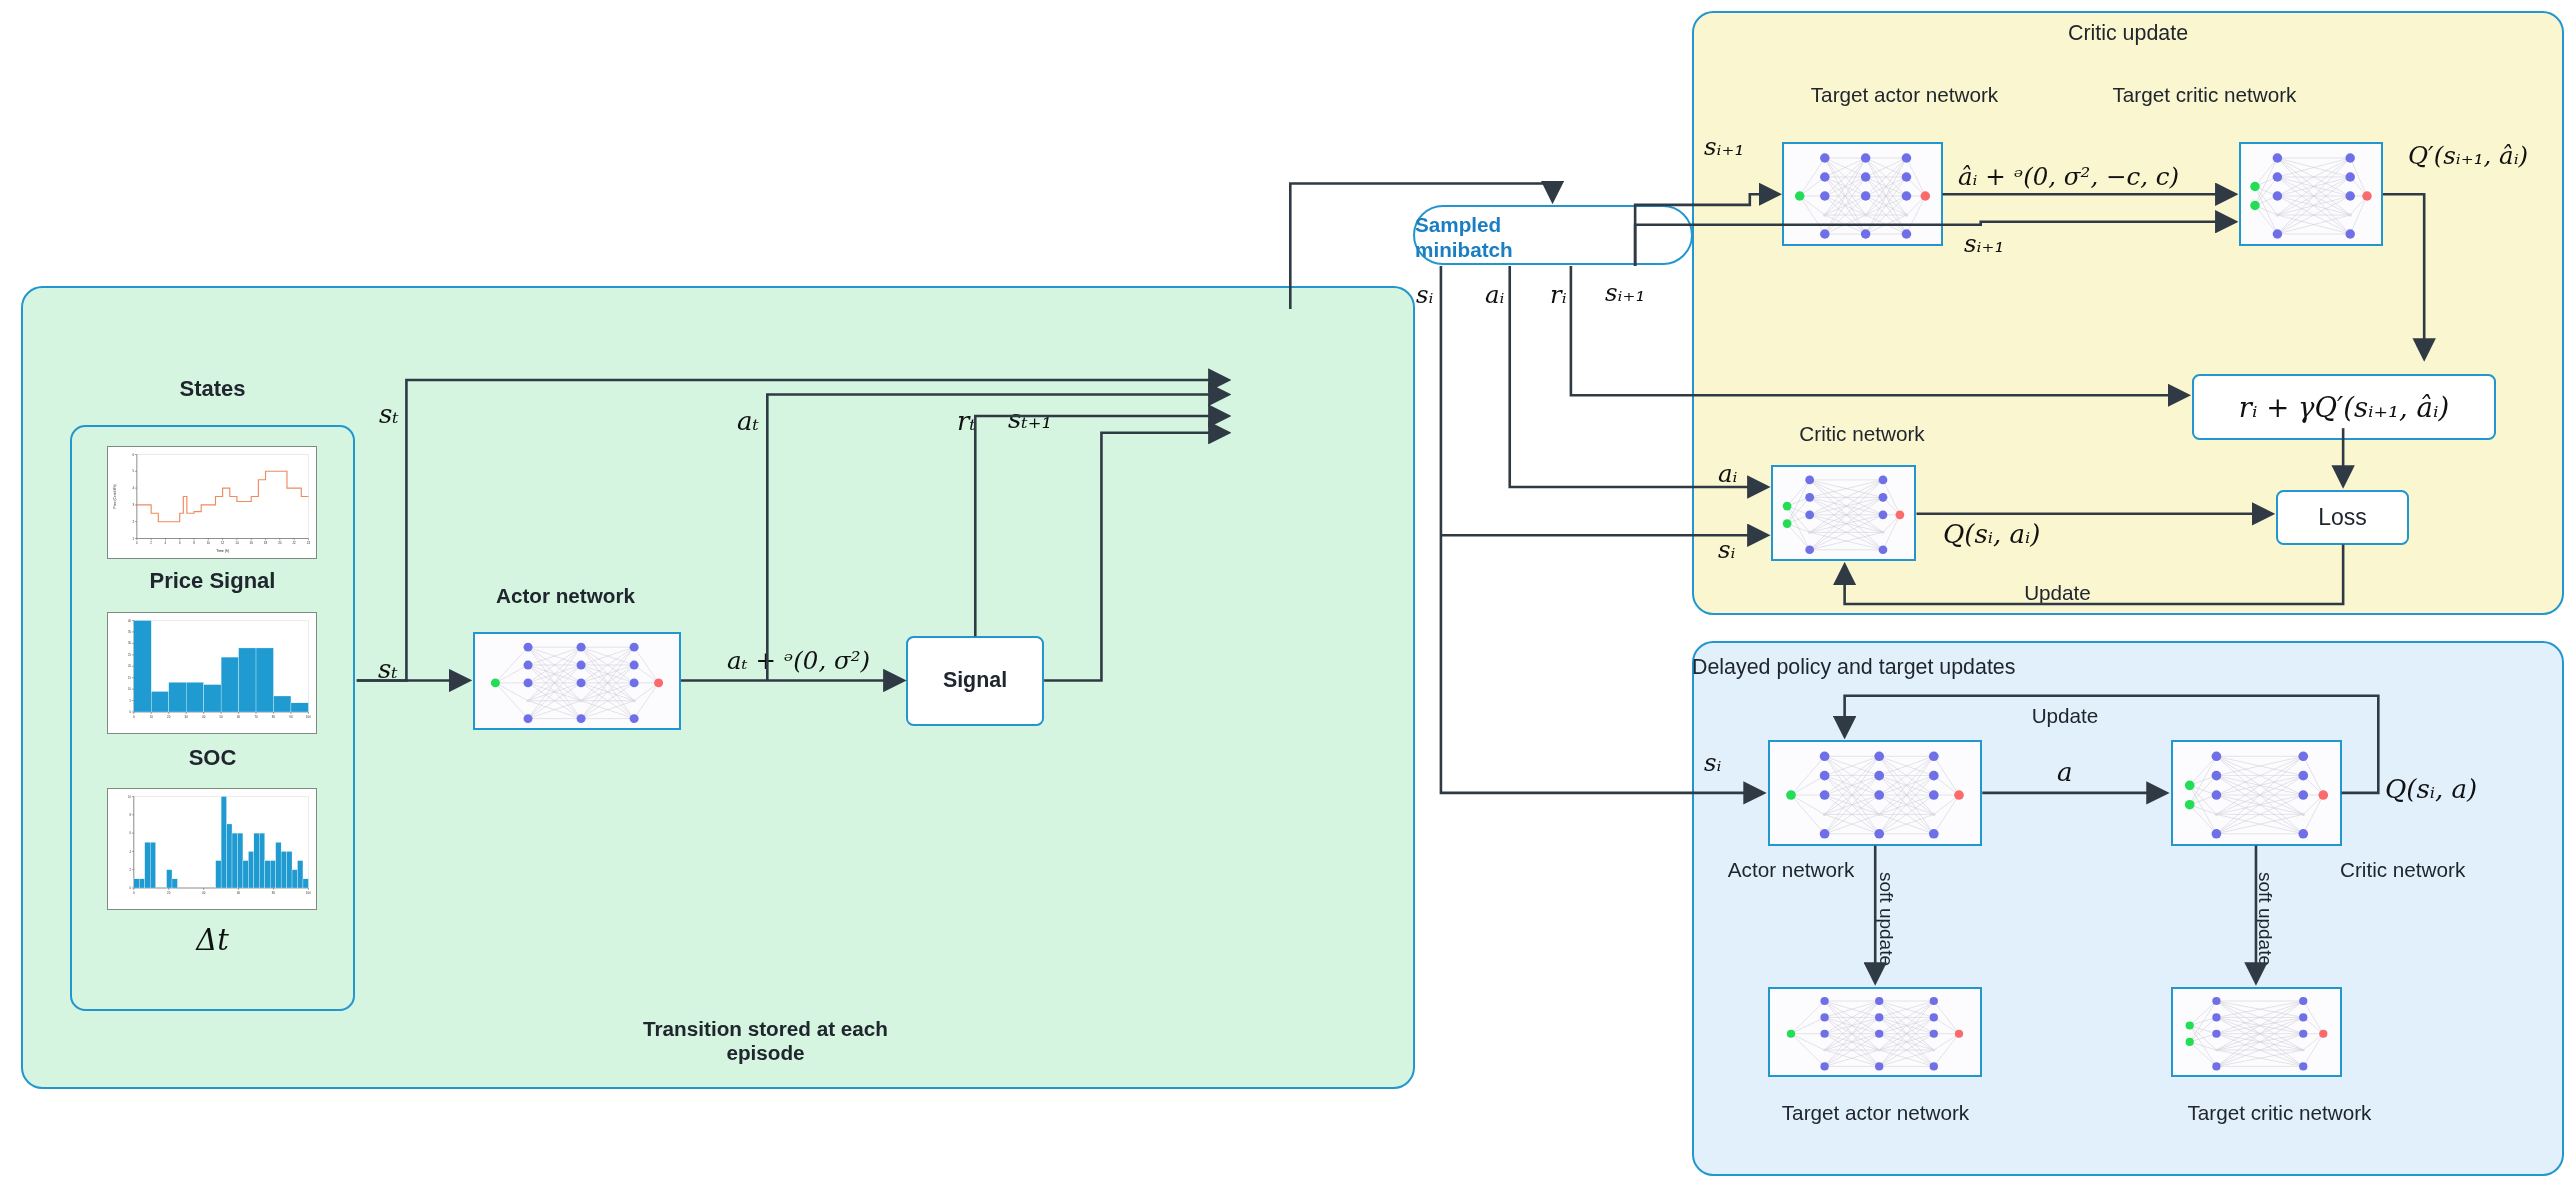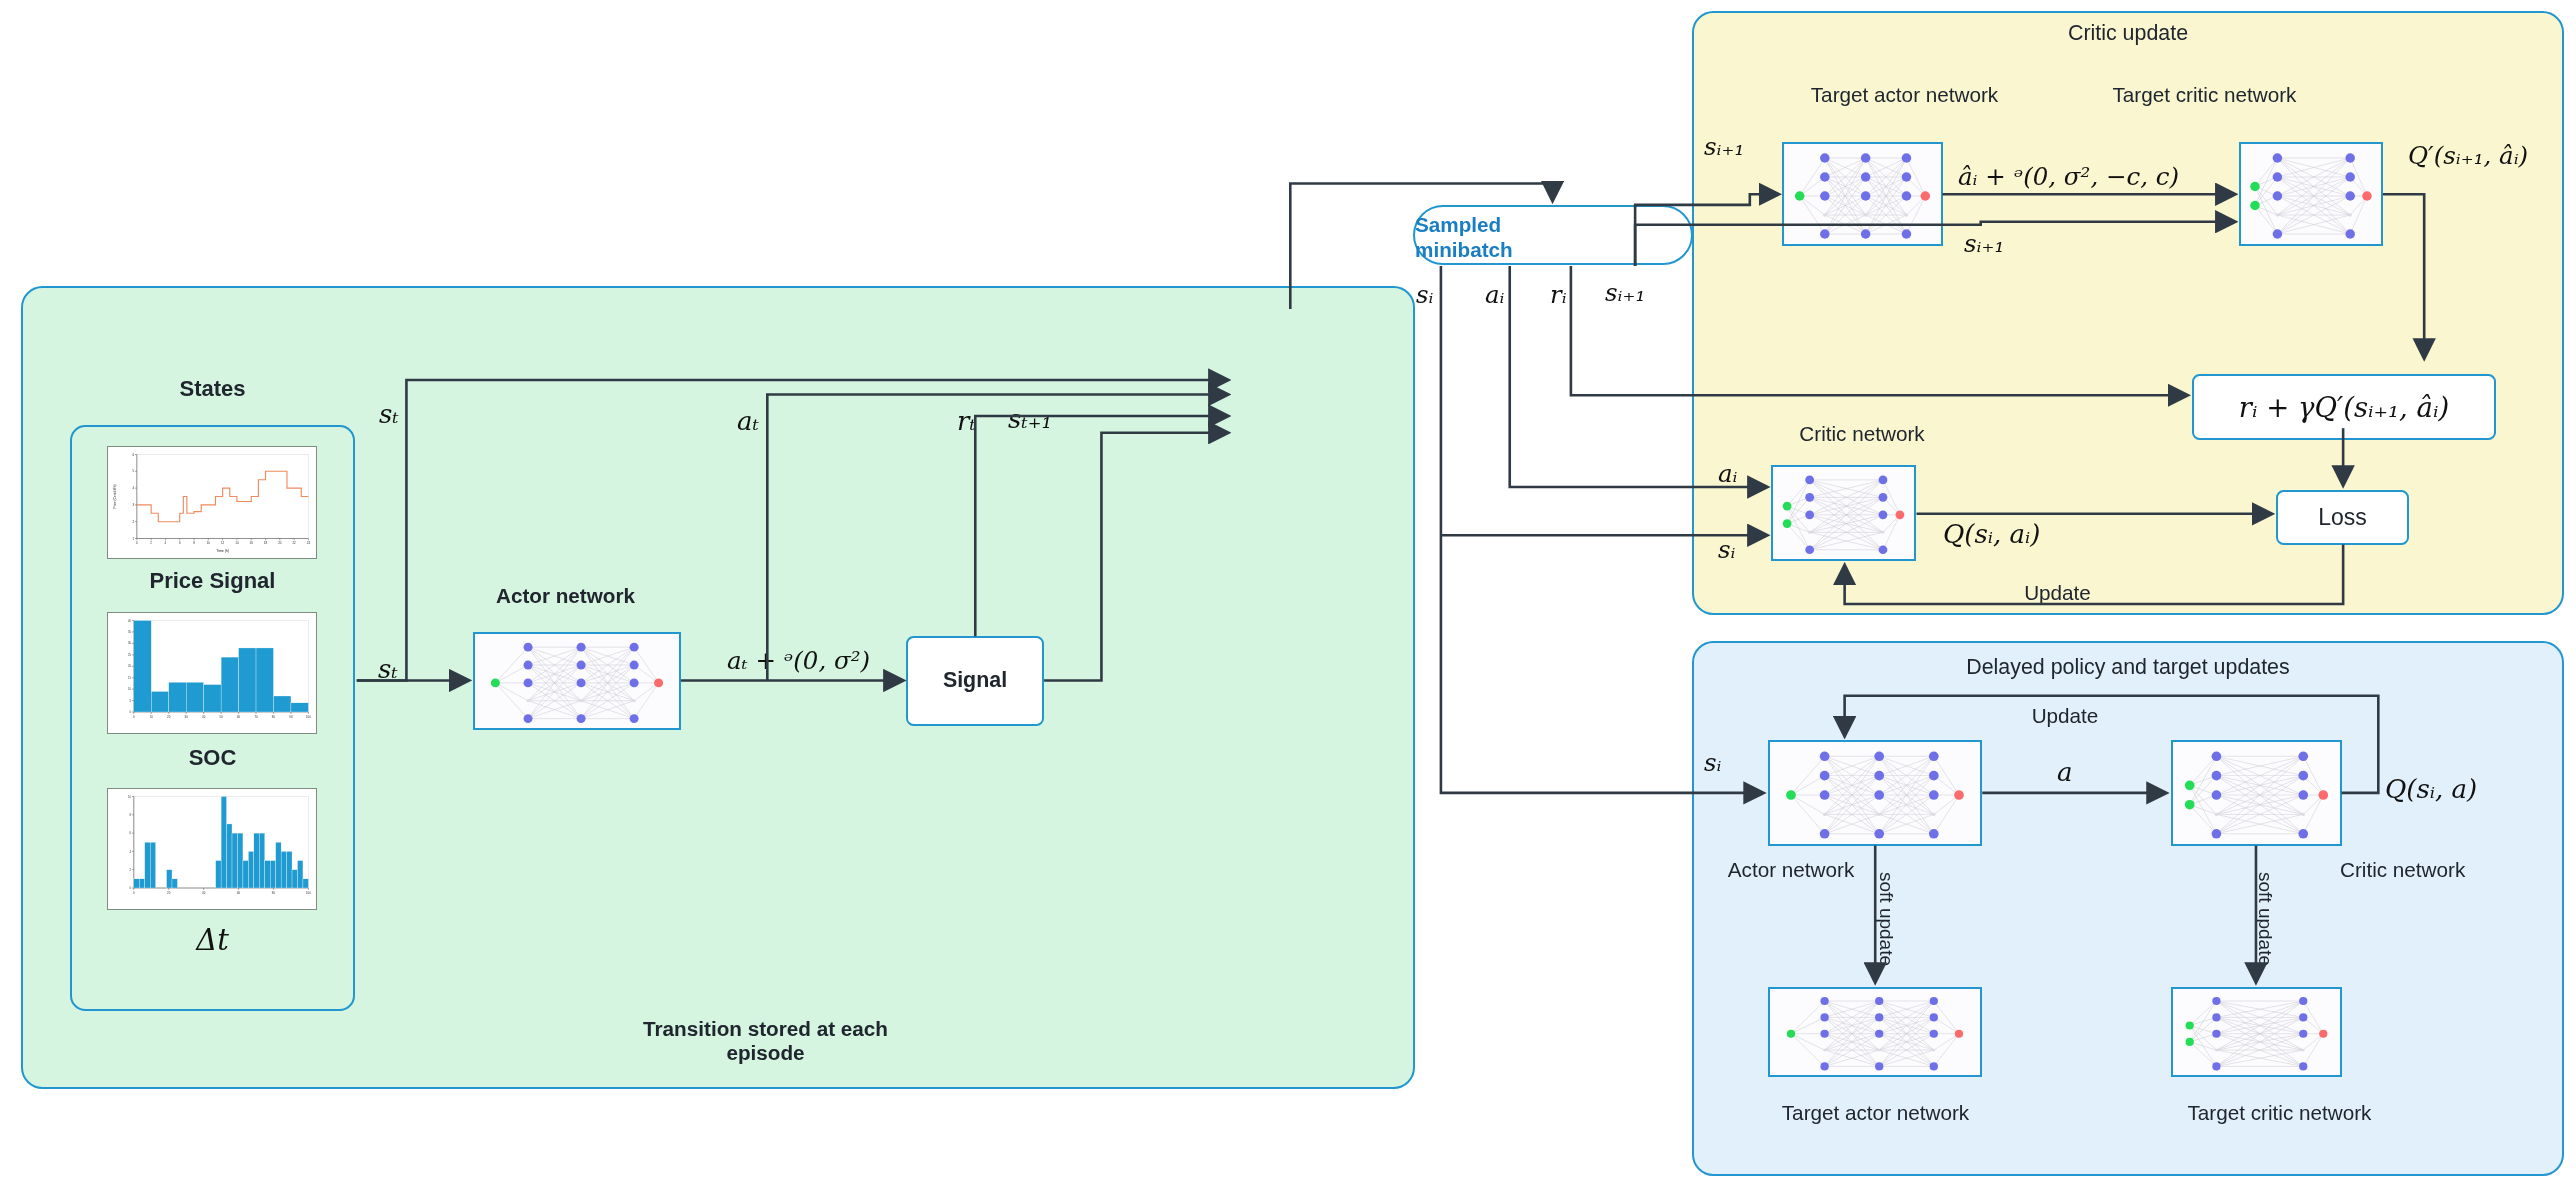--- a/index.html
+++ b/index.html
@@ -534,21 +534,21 @@
   <div class="math" style="left:1943px;top:519px;font-size:26px;">Q(sᵢ, aᵢ)</div>
 
   <div class="mbox" style="left:2276px;top:490px;width:133px;height:55px;align-items:center;">
     <span class="lbl" style="position:static;font-size:23px;font-weight:normal;">Loss</span>
   </div>
 
   <div class="lbl" style="left:1943px;top:581px;width:229px;text-align:center;font-size:20.7px;font-weight:normal;">Update</div>
 
   <div class="panel" style="left:1692px;top:641px;width:872px;height:535px;background:#e2f0fb;border:2.3px solid #2196cf;"></div>
 
-  <div class="lbl" style="left:1692px;top:655px;width:872px;text-align:center;font-size:21.4px;font-weight:normal;">Delayed policy and target updates</div>
+  <div class="lbl" style="left:1692px;top:655px;width:872px;text-align:left;font-size:21.4px;font-weight:normal;">Delayed policy and target updates</div>
 
   <div class="nnbox" style="left:1768px;top:740px;width:214px;height:106px;">
     <svg viewBox="0 0 280 138" preserveAspectRatio="none">
       <g class="nn">
           <line x1="28" y1="71.76" x2="72.8" y2="19.320000000000007" stroke="#c9c9cf" stroke-width="0.9" opacity="0.75"></line>
           <line x1="28" y1="71.76" x2="72.8" y2="45.540000000000006" stroke="#c9c9cf" stroke-width="0.9" opacity="0.75"></line>
           <line x1="28" y1="71.76" x2="72.8" y2="71.76" stroke="#c9c9cf" stroke-width="0.9" opacity="0.75"></line>
           <line x1="28" y1="71.76" x2="72.8" y2="97.98" stroke="#c9c9cf" stroke-width="0.9" opacity="0.75"></line>
           <line x1="28" y1="71.76" x2="72.8" y2="124.2" stroke="#c9c9cf" stroke-width="0.9" opacity="0.75"></line>
           <line x1="72.8" y1="19.320000000000007" x2="145.6" y2="19.320000000000007" stroke="#c9c9cf" stroke-width="0.9" opacity="0.75"></line>

